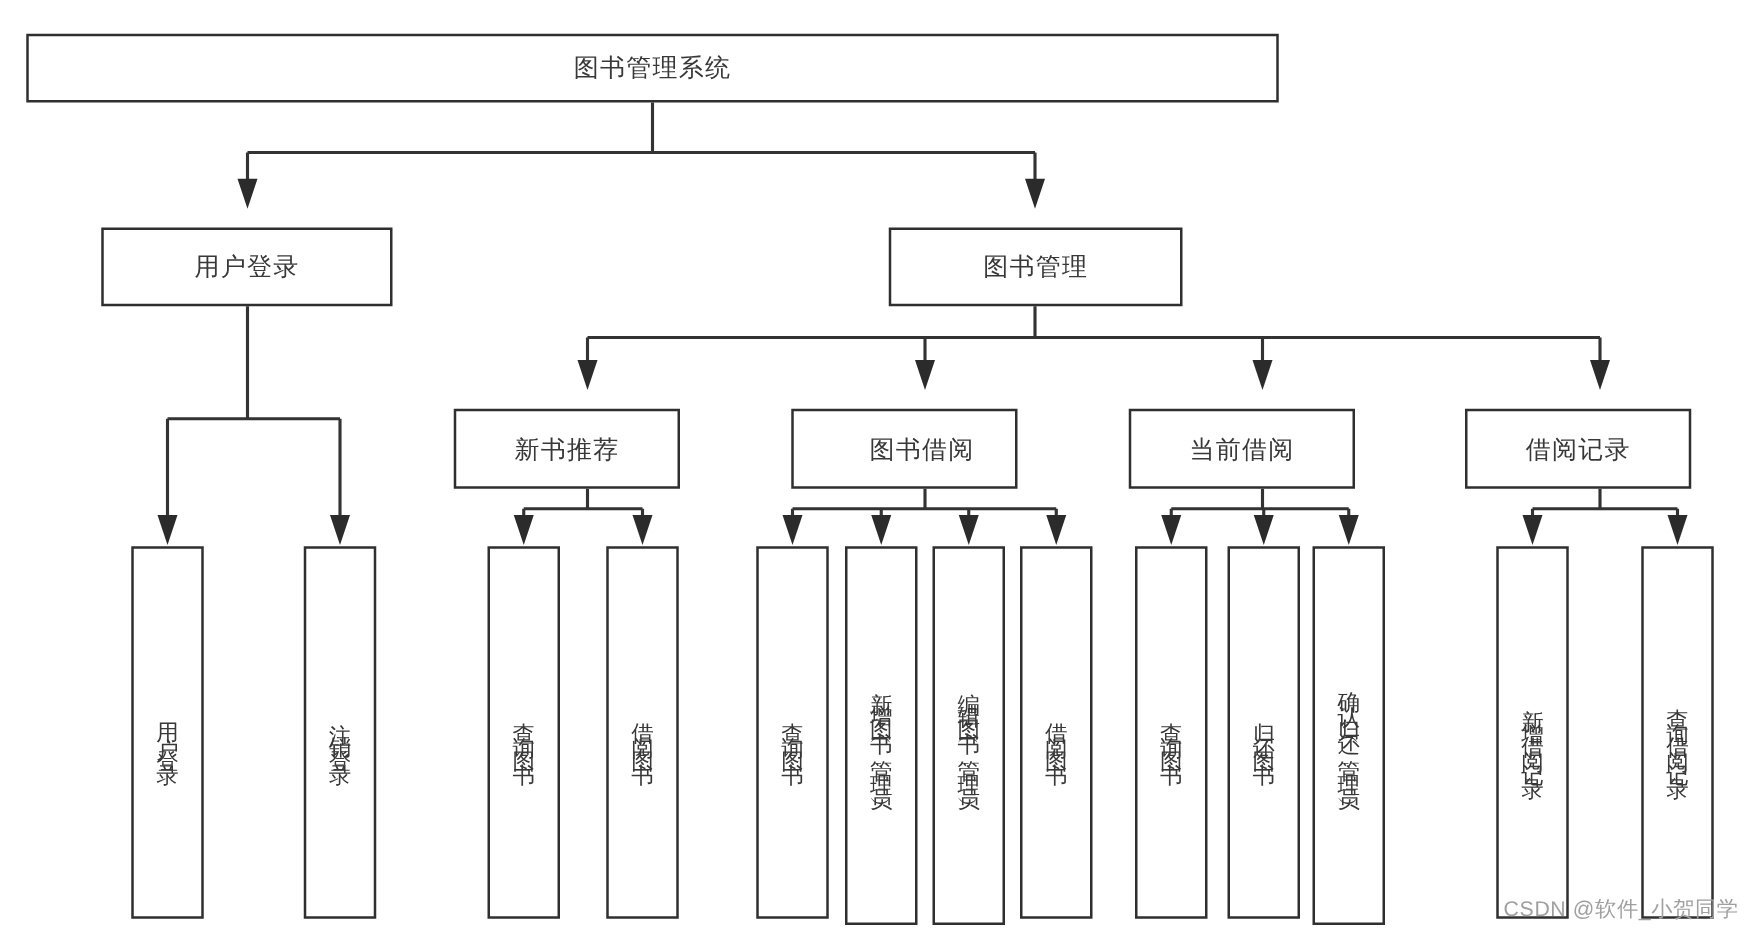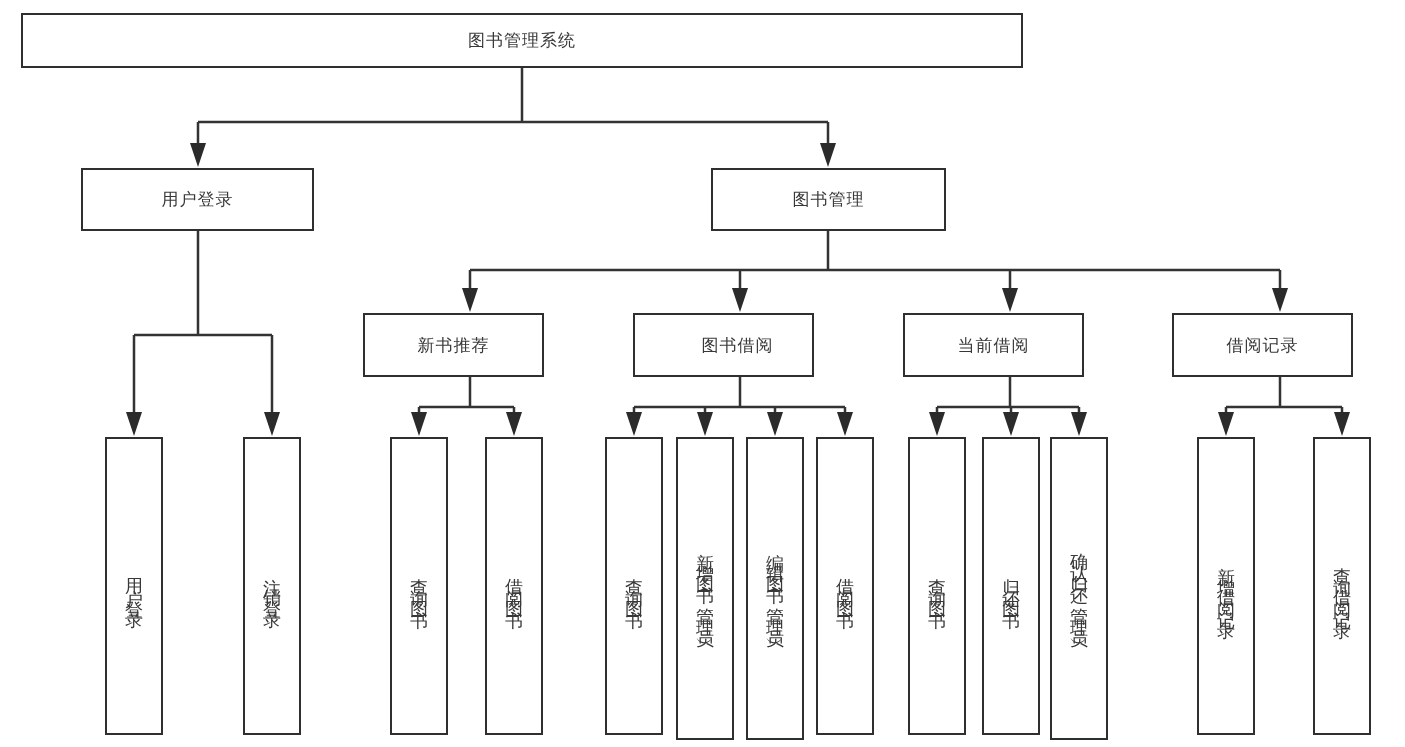--- a/index.html
+++ b/index.html
@@ -19,21 +19,21 @@
   .box {
     position: absolute;
     box-sizing: border-box;
     border: 2.5px solid #2f2f2f;
     background: #ffffff;
     display: flex;
     align-items: center;
     justify-content: center;
     color: #383838;
   }
-  .hbox { font-size: 17px; letter-spacing: 1px; }
+  .hbox { font-size: 20px; letter-spacing: 1px; margin-top: 14px; }
   .root  { left: 21px;  top: 13px;  width: 1002px; height: 55px; }
   .l2a   { left: 81px;  top: 168px; width: 233px;  height: 63px; }
   .l2b   { left: 711px; top: 168px; width: 235px;  height: 63px; align-items: center; }
   .l3    { top: 313px; width: 181px; height: 64px; }
   .l3a { left: 363px; }  .l3b { left: 633px; padding-left: 28px; }
   .l3c { left: 903px; }  .l3d { left: 1172px; }
   .vbox {
     top: 437px;
     width: 58px;
     height: 298px;
@@ -169,13 +169,14 @@
   <div class="box vbox tall v11">
     <span>确认归还（管理员）</span>
   </div>
   <div class="box vbox v12">
     <span>新增借阅记录</span>
   </div>
   <div class="box vbox v13">
     <span>查询借阅记录</span>
   </div>
 
+  <div class="watermark">CSDN @软件_小贺同学</div>
 </div>
 
 </body></html>

